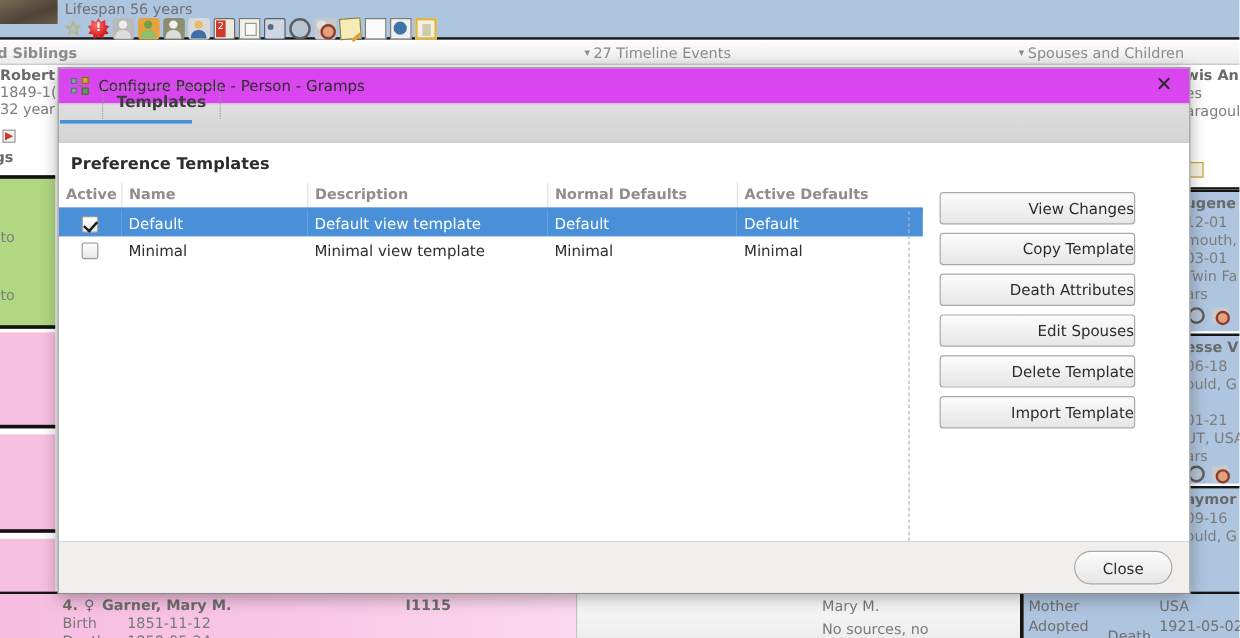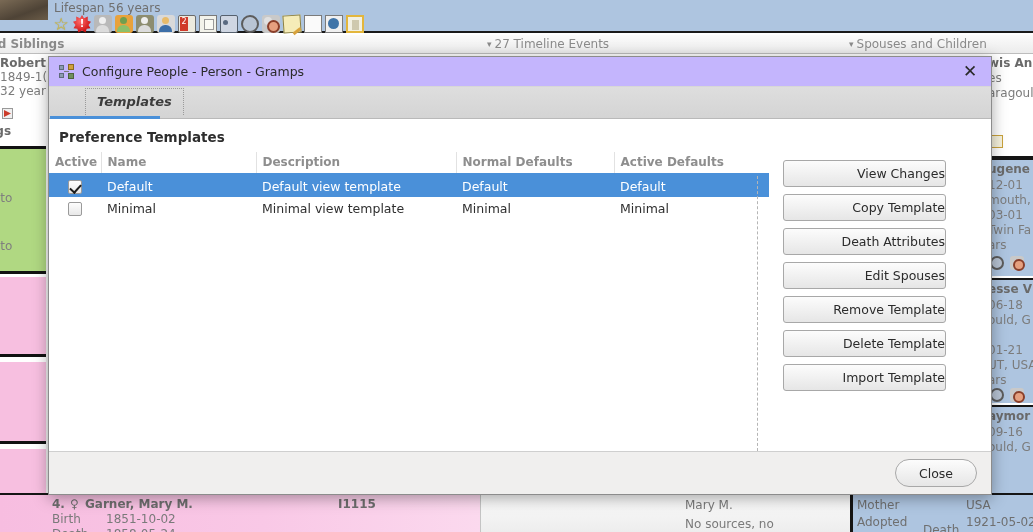--- a/index.html
+++ b/index.html
@@ -138,21 +138,21 @@
 
   
   .dialog {
     position: absolute; left: 48px; top: 56px; width: 944px; height: 439px;
     background: #f2f1f0;
     border: 1px solid #8c8c8c;
     box-shadow: 0 3px 14px rgba(0,0,0,0.35);
     display: flex; flex-direction: column;
   }
   .titlebar {
-    height: 30px; background: #c4b5fd;
+    height: 30px; background: #d946ef;
     border-bottom: 1px solid #d7d7d7;
     display: flex; align-items: center; padding: 0 8px 0 10px; flex: none;
   }
   .title-icon { width:16px; height:16px; position:relative; flex:none; margin-right:7px;}
   .title-icon i {position:absolute; background:#8b9bb0; border:1px solid #5d6a7a;}
   .title-icon i:nth-child(1){left:0;  top:1px;  width:5px;height:5px;}
   .title-icon i:nth-child(2){left:9px;top:0;    width:6px;height:6px; background:#cfa03c; border-color:#8a6a20;}
   .title-icon i:nth-child(3){left:0;  top:9px;  width:5px;height:5px;}
   .title-icon i:nth-child(4){left:9px;top:9px;  width:6px;height:6px; background:#6f8f5c; border-color:#4d6340;}
   .title-icon i:nth-child(5){left:5px;top:7px;  width:5px;height:1px; background:#7b7b7b; border:none;}
@@ -165,22 +165,21 @@
 
   .tabstrip {
     height: 32px; background: linear-gradient(#dedede,#d4d4d4);
     border-bottom: 1px solid #b9b9b9;
     display:flex; align-items:flex-end; padding-left: 36px; flex:none;
   }
   .tab {
     position:relative; padding: 5px 11px 6px 11px; font-size:13px; font-weight:bold;
     color:#3c3c3c; cursor:pointer;
     border:1px dotted #9a9a9a; border-bottom:none;
-    margin-bottom: 3px;
-    font-style: italic;
+    margin-bottom: 19px;
   }
   .tab-underline {
     position:absolute; left:-36px; bottom:-4px; width:110px; height:3px; background:#4a90d9;
   }
 
   .dlg-body {
     flex: 1; background:#ffffff; display:flex; flex-direction:column;
     border-bottom:1px solid #cfcfcf; overflow:hidden;
   }
   .pref-title {
@@ -307,21 +306,21 @@
         <span class="rc-txt" style="left:0;top:33px">ould, G</span>
       </div>
     </div>
 
     <div class="bg-bottom">
       <span class="ln hd" style="left:52px; top:2px">4.</span>
       <span class="ln hd" style="left:70px; top:2px">♀</span>
       <span class="ln hd" style="left:85px; top:2px">Garner, Mary M.</span>
       <span class="ln hd" style="left:338px;top:2px">I1115</span>
       <span class="ln" style="left:52px; top:17px">Birth</span>
-      <span class="ln" style="left:106px;top:17px">1851-10-02</span>
+      <span class="ln" style="left:106px;top:17px">1851-11-12</span>
       <span class="ln" style="left:52px; top:32px">Death</span>
       <span class="ln" style="left:106px;top:32px">1858-05-24</span>
     </div>
 
     <div class="bg-mid-bottom">
       <span class="ln" style="top:3px">Mary M.</span>
       <span class="ln" style="top:22px">No sources, no</span>
     </div>
 
     <div class="bg-right-bottom">
@@ -419,21 +418,20 @@
             </tbody>
           </table>
           <div class="vdash"></div>
         </div>
 
         <div class="btn-col">
           <button class="btn">View Changes</button>
           <button class="btn">Copy Template</button>
           <button class="btn">Death Attributes</button>
           <button class="btn">Edit Spouses</button>
-          <button class="btn">Remove Template</button>
           <button class="btn">Delete Template</button>
           <button class="btn">Import Template</button>
         </div>
       </div>
     </div>
 
     <div class="dlg-footer">
       <button class="btn-close">Close</button>
     </div>
   </div>

